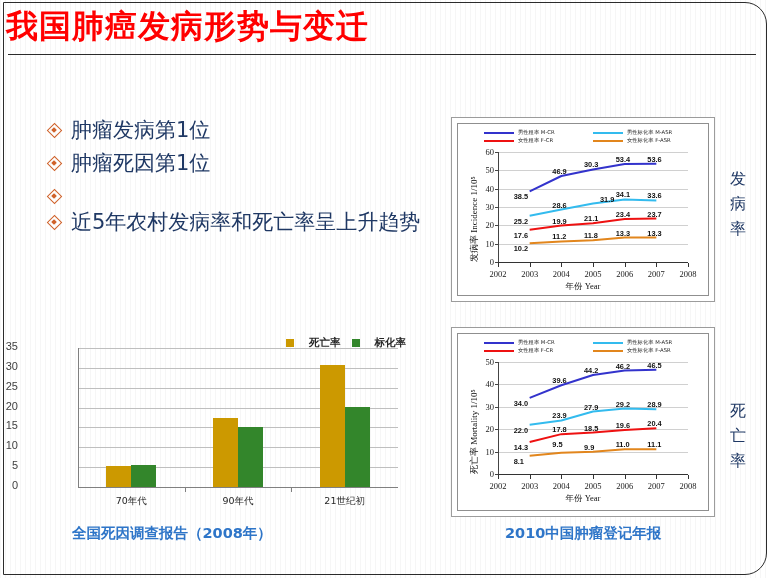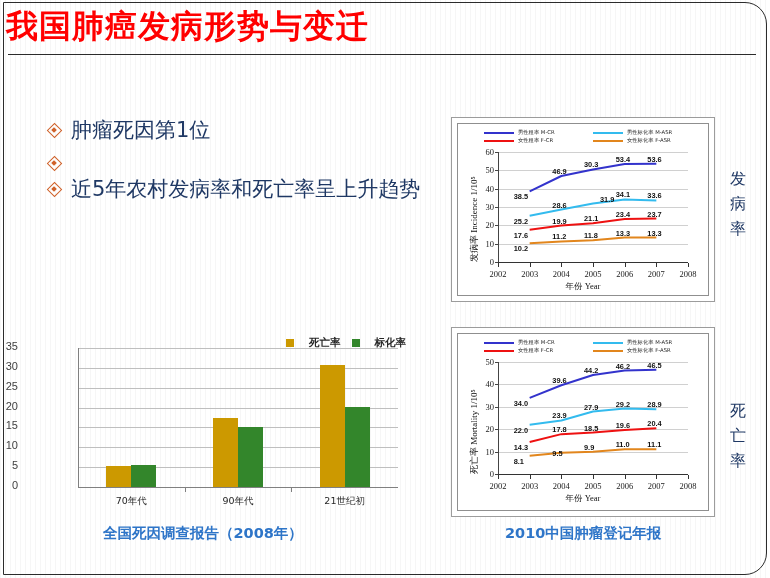--- a/index.html
+++ b/index.html
@@ -83,21 +83,21 @@
   #barlegend{position:absolute;right:4px;top:2px;display:flex;gap:11px;align-items:center;}
   .lgitem{display:flex;align-items:center;gap:15px;font-weight:bold;}
   .lgsw{width:8px;height:8px;display:inline-block;}
   .lgtx{font-size:10.5px;color:#262626;
         font-family:"DejaVu Sans","Liberation Sans",sans-serif;}
   #barchart .ytick{font-size:11px;font-family:"Liberation Sans",sans-serif;color:#404040;}
   #barchart .xtick{font-size:9.5px;font-family:"DejaVu Sans",sans-serif;color:#262626;}
   #barcaption{
     position:absolute;left:72px;top:524px;
     font-family:"DejaVu Sans","Liberation Sans",sans-serif;
-    font-size:14.5px;color:#2e75c8;font-weight:700;white-space:nowrap;margin-left:31px;
+    font-size:14.5px;color:#2e75c8;font-weight:700;white-space:nowrap;
   }
 
   
   #inc{left:451px;top:117px;width:262px;height:183px;}
   #mor{left:451px;top:327px;width:262px;height:188px;}
   .lcInner{position:absolute;left:5px;top:5px;right:5px;bottom:5px;border:1px solid #8f8f8f;background:#fff;}
   .lgrow{position:absolute;left:26px;top:5px;right:6px;display:flex;flex-wrap:wrap;}
   .lgcell{width:50%;display:flex;align-items:center;margin-bottom:1px;}
   .lgline{width:30px;height:2px;margin-right:4px;flex:0 0 30px;}
   .lglbl{font-size:5.3px;color:#222;white-space:nowrap;
@@ -135,20 +135,24 @@
 </head>
 <body>
 
 <div id="slide">
   <div id="frame"></div>
 
   <div id="title">我国肺癌发病形势与变迁</div>
   <div id="titlerule"></div>
 
   <div id="bullets">
+      <div class="bullet">
+        <span class="dia"></span>
+        <span class="btext">肿瘤发病第1位</span>
+      </div>
       <div class="bullet">
         <span class="dia"></span>
         <span class="btext">肿瘤死因第1位</span>
       </div>
       <div class="bullet">
         <span class="dia"></span>
       </div>
       <div class="bullet">
         <span class="dia"></span>
         <span class="btext">近5年农村发病率和死亡率呈上升趋势</span>
@@ -349,21 +353,21 @@
           <div class="dlabel" style="left: 54.3333px; top: 49.464px;">23.9</div>
           <div class="dlabel" style="left: 86px; top: 40.504px;">27.9</div>
           <div class="dlabel" style="left: 117.667px; top: 37.592px;">29.2</div>
           <div class="dlabel" style="left: 149.333px; top: 38.264px;">28.9</div>
           <div class="dlabel" style="left: 15.6667px; top: 80.968px;">14.3</div>
           <div class="dlabel" style="left: 54.3333px; top: 63.128px;">17.8</div>
           <div class="dlabel" style="left: 86px; top: 61.56px;">18.5</div>
           <div class="dlabel" style="left: 117.667px; top: 59.096px;">19.6</div>
           <div class="dlabel" style="left: 149.333px; top: 57.304px;">20.4</div>
           <div class="dlabel" style="left: 15.6667px; top: 94.856px;">8.1</div>
-          <div class="dlabel" style="left: 54.3333px; top: 87px; text-align: center;">9.5</div>
+          <div class="dlabel" style="left: 54.3333px; top: 78px; text-align: center;">9.5</div>
           <div class="dlabel" style="left: 86px; top: 80.824px;">9.9</div>
           <div class="dlabel" style="left: 117.667px; top: 78.36px;">11.0</div>
           <div class="dlabel" style="left: 149.333px; top: 78.136px;">11.1</div>
         </div>
     <div class="ytick" style="left: 18px; top: 135px; width: 18px;">0</div>
         <div class="ytick" style="left: 18px; top: 112.6px; width: 18px;">10</div>
         <div class="ytick" style="left: 18px; top: 90.2px; width: 18px;">20</div>
         <div class="ytick" style="left: 18px; top: 67.8px; width: 18px;">30</div>
         <div class="ytick" style="left: 18px; top: 45.4px; width: 18px;">40</div>
         <div class="ytick" style="left: 18px; top: 23px; width: 18px;">50</div>

